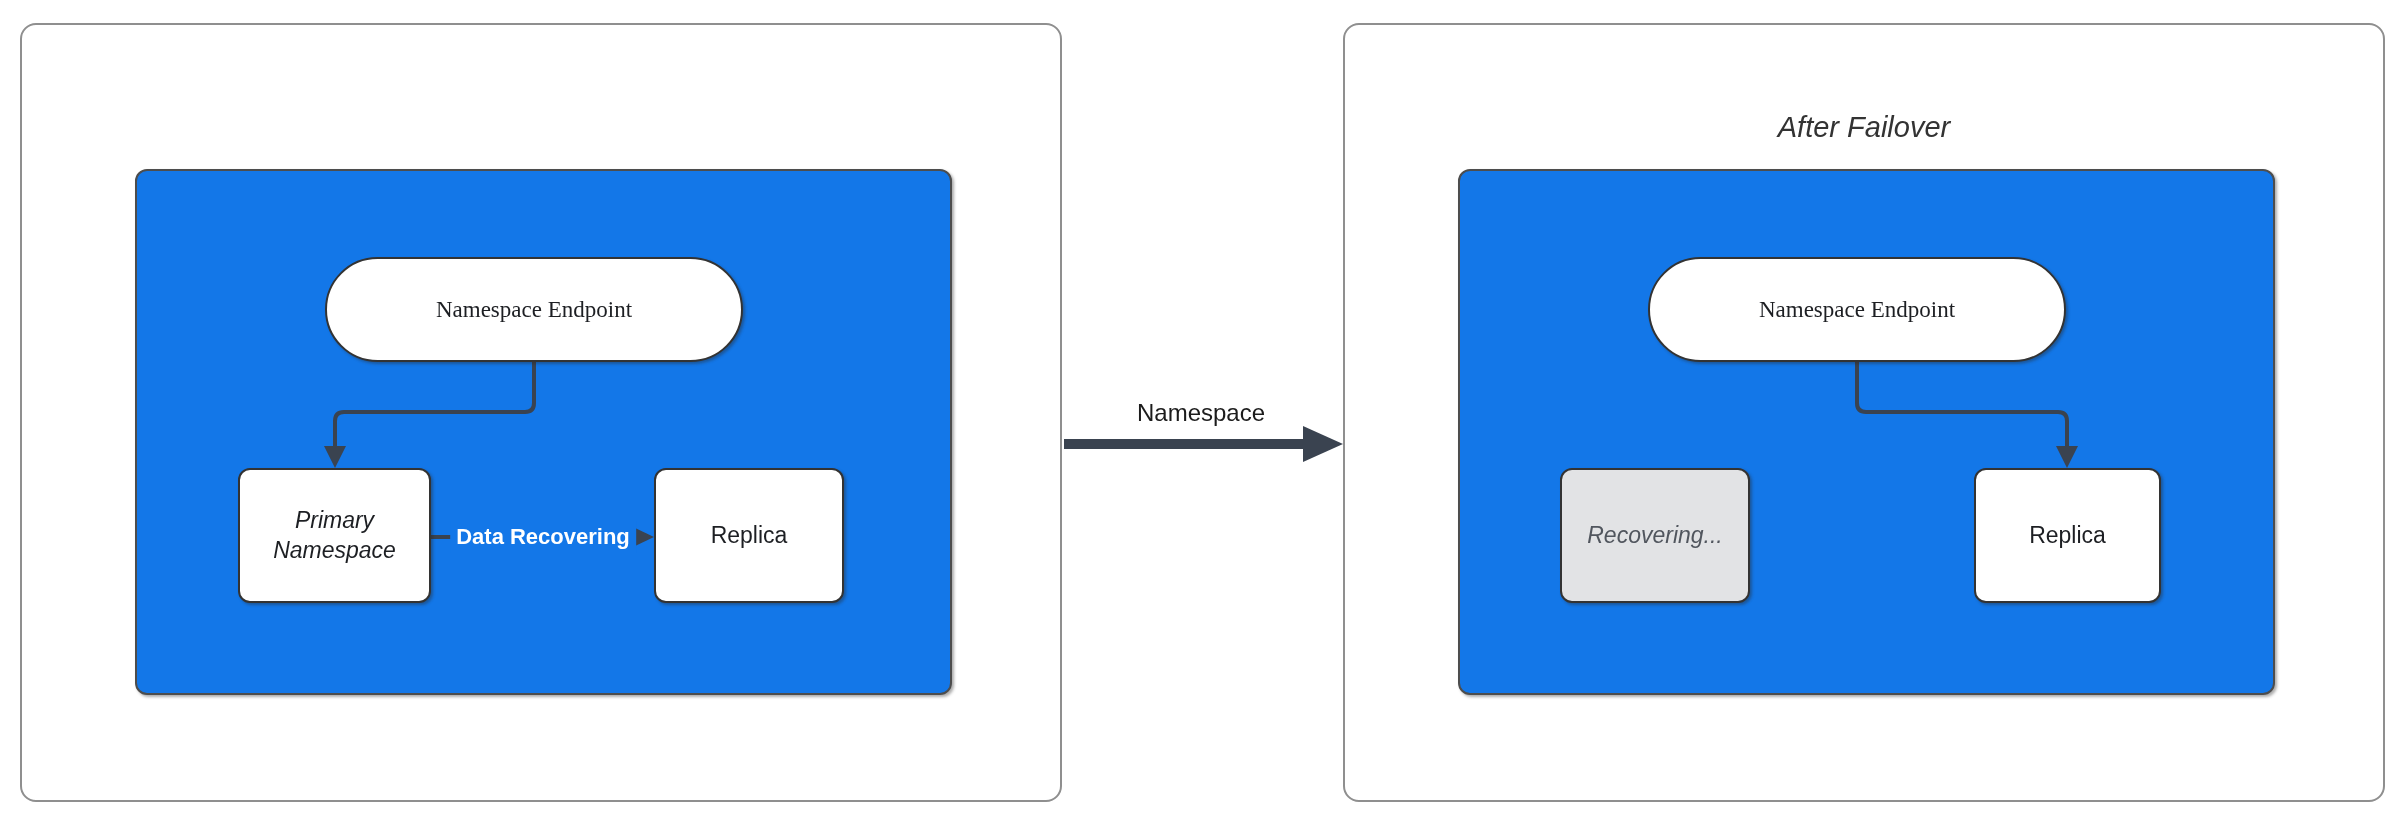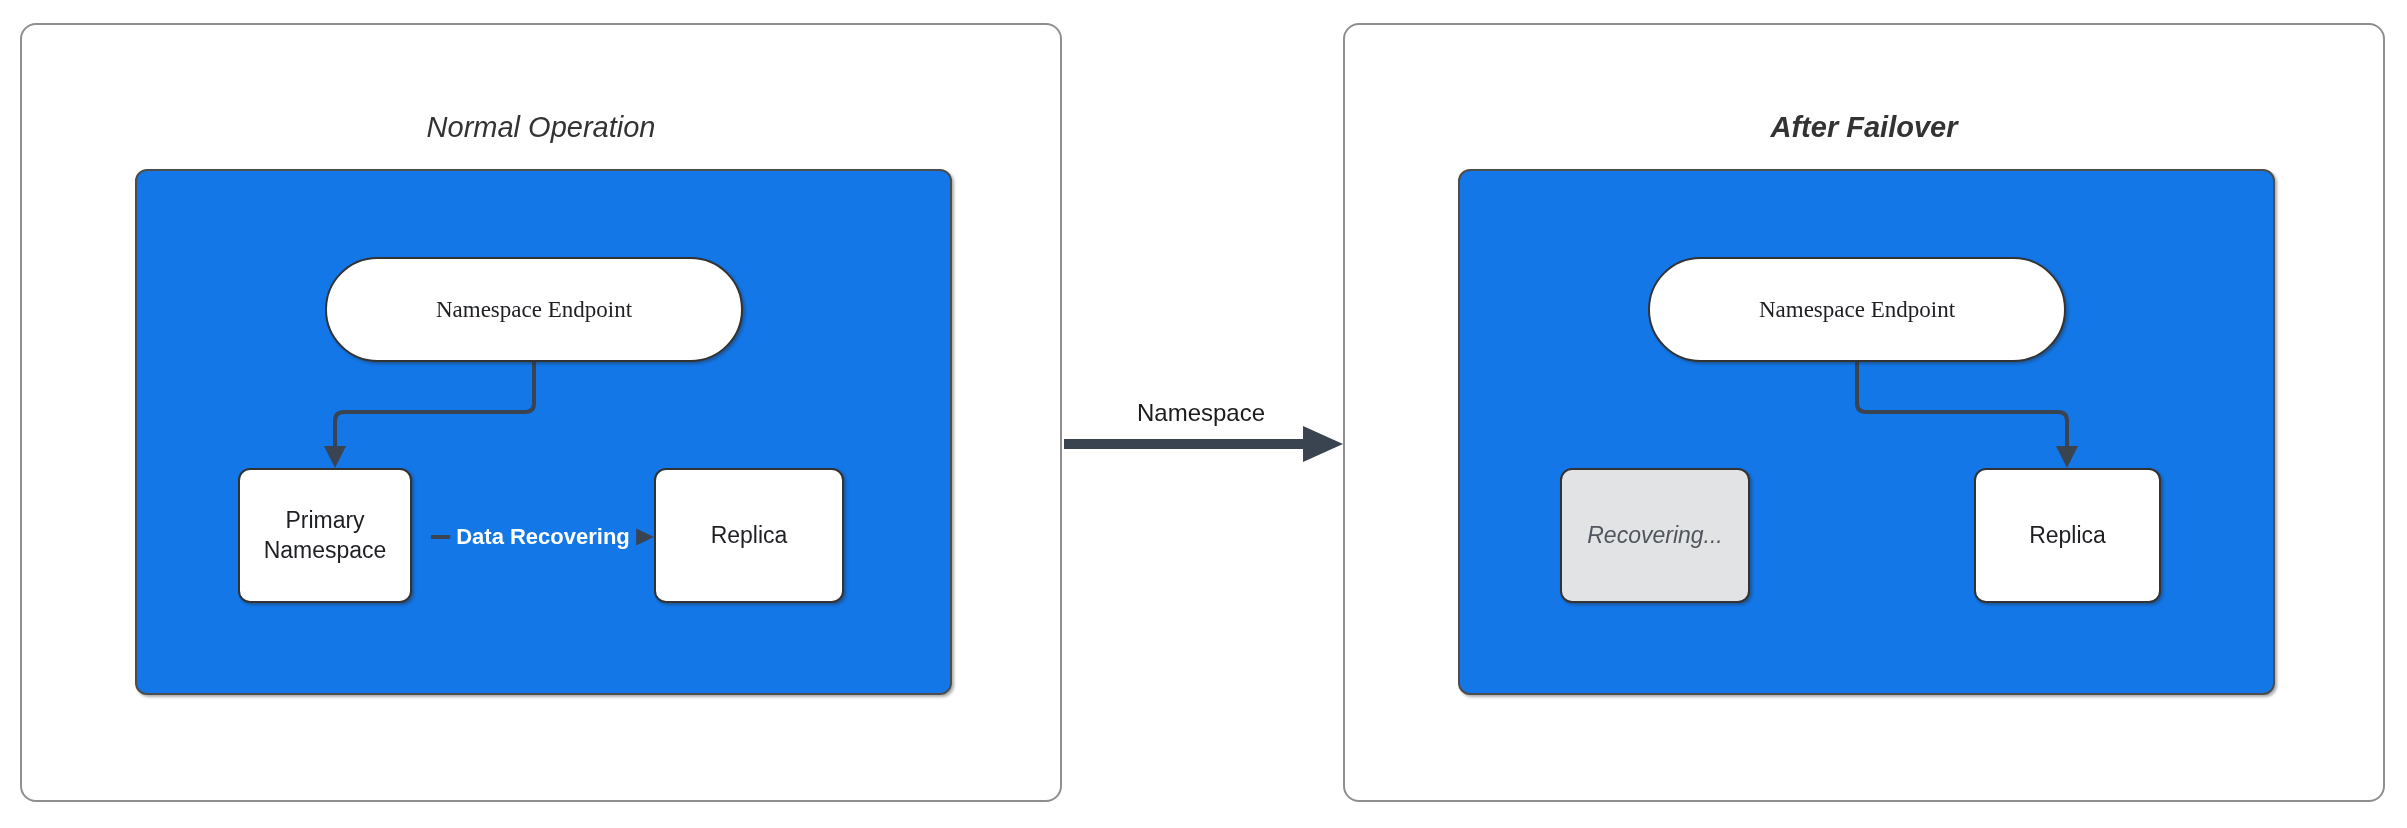--- a/index.html
+++ b/index.html
@@ -24,21 +24,21 @@
     overflow:hidden;
   }
   .panel{
     position:absolute;top:23px;width:1042px;height:779px;
     background:#ffffff;
     border:2px solid var(--panel_border);
     border-radius:16px;
     box-sizing:border-box;
   }
   .panel-left{left:20px;}
-  .panel-right{left:1343px;font-weight:bold;}
+  .panel-right{left:1343px;}
   .panel-title{
     position:absolute;top:86px;left:0;width:100%;
     text-align:center;
     font-size:29px;font-style:italic;
     color:var(--panel_title_text);
   }
   .blue-container{
     position:absolute;top:144px;left:113px;
     width:817px;height:526px;
     background:var(--container_blue);
@@ -60,21 +60,21 @@
   }
   .stadium{border-radius:53px;font-family:Liberation Serif, serif;}
   .rect-node{border-radius:12px;padding:0 12px;}
   .recovering{
     background:var(--recovering_fill);
     color:var(--recovering_text);
     font-style:italic;
   }
   .ep-left{left:325px;top:257px;width:418px;height:105px;}
   .ep-right{left:1648px;top:257px;width:418px;height:105px;}
-  .primary{left:238px;top:468px;width:174px;height:135px;}
+  .primary{left:238px;top:468px;width:193px;height:135px;font-style:italic;}
   .replica-left{left:654px;top:468px;width:190px;height:135px;}
   .recovering-pos{left:1560px;top:468px;width:190px;height:135px;}
   .replica-right{left:1974px;top:468px;width:187px;height:135px;}
   .edge-layer{
     position:absolute;left:0;top:0;width:2407px;height:828px;
     color:var(--edge);
     pointer-events:none;
   }
   .edge-label{
     position:absolute;left:543px;top:537px;
@@ -90,21 +90,20 @@
     color:var(--transition_text);
     font-size:24px;white-space:nowrap;
   }
 </style>
 </head>
 <body>
 
 <div class="canvas">
 
   <div class="panel panel-left">
-    <div class="panel-title">Normal Operation</div>
     <div class="blue-container"></div>
   </div>
 
   <div class="panel panel-right">
     <div class="panel-title">After Failover</div>
     <div class="blue-container"></div>
   </div>
 
   <svg class="edge-layer" viewBox="0 0 2407 828" xmlns="http://www.w3.org/2000/svg">
 

